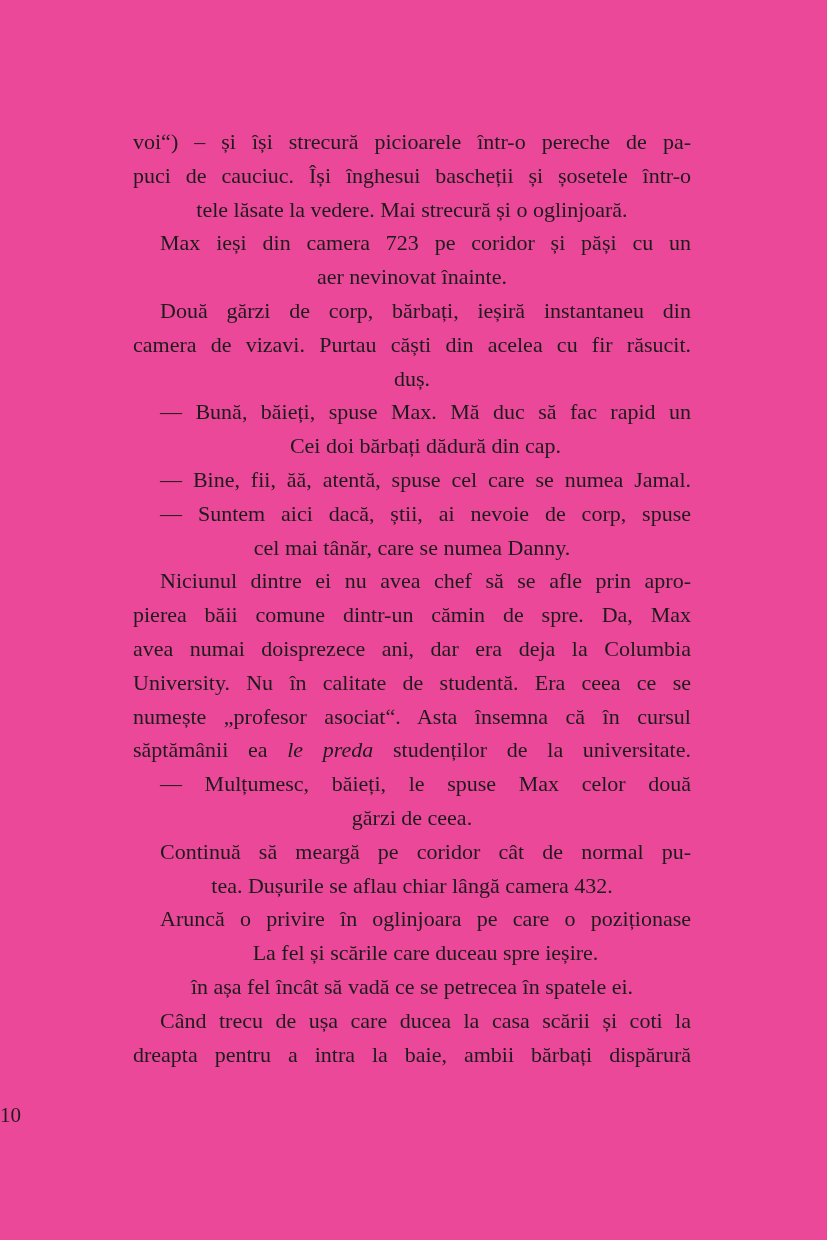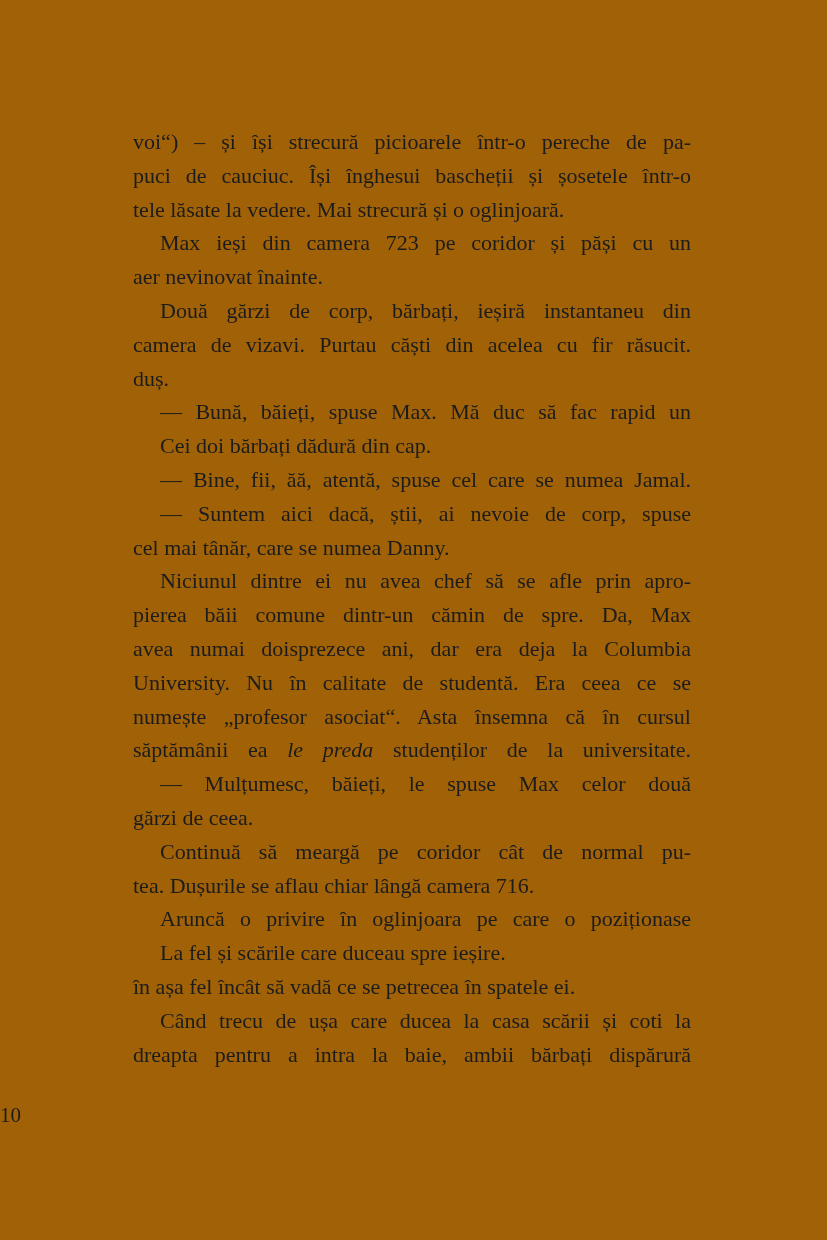--- a/index.html
+++ b/index.html
@@ -4,36 +4,36 @@
 <style>
   html, body {
     margin: 0;
     padding: 0;
     background: #ffffff;
   }
   .page {
     position: relative;
     width: 827px;
     height: 1240px;
-    background: #a16207;
+    background: #ec4899;
     font-family: "Liberation Serif", serif;
     color: #1c1c1c;
     overflow: hidden;
   }
   .text-block {
     position: absolute;
     left: 133px;
     top: 125px;
     width: 558px;
   }
   .line {
     height: 33.8px;
     line-height: 33.8px;
     font-size: 22px;
-    text-align: left;
+    text-align: center;
     white-space: normal;
     overflow: visible;
   }
   .line.justify {
     text-align: justify;
     text-align-last: justify;
   }
   .line.indent {
     text-indent: 27px;
   }
@@ -71,21 +71,21 @@
       <div class="line"><span>cel mai tânăr, care se numea Danny.</span></div>
       <div class="line indent justify"><span>Niciunul dintre ei nu avea chef să se afle prin apro-</span></div>
       <div class="line justify"><span>pierea băii comune dintr-un cămin de spre. Da, Max</span></div>
       <div class="line justify"><span>avea numai doisprezece ani, dar era deja la Columbia</span></div>
       <div class="line justify"><span>University. Nu în calitate de studentă. Era ceea ce se</span></div>
       <div class="line justify"><span>numește „profesor asociat“. Asta însemna că în cursul</span></div>
       <div class="line justify"><span>săptămânii ea </span><span class="it">le preda</span><span> studenților de la universitate.</span></div>
       <div class="line indent justify"><span>— Mulțumesc, băieți, le spuse Max celor două</span></div>
       <div class="line"><span>gărzi de ceea.</span></div>
       <div class="line indent justify"><span>Continuă să meargă pe coridor cât de normal pu-</span></div>
-      <div class="line"><span>tea. Dușurile se aflau chiar lângă camera 716.</span></div>
+      <div class="line"><span>tea. Dușurile se aflau chiar lângă camera 432.</span></div>
       <div class="line indent justify"><span>Aruncă o privire în oglinjoara pe care o poziționase</span></div>
       <div class="line indent"><span>La fel și scările care duceau spre ieșire.</span></div>
       <div class="line"><span>în așa fel încât să vadă ce se petrecea în spatele ei.</span></div>
       <div class="line indent justify"><span>Când trecu de ușa care ducea la casa scării și coti la</span></div>
       <div class="line justify"><span>dreapta pentru a intra la baie, ambii bărbați dispărură</span></div>
     </div>
   <div class="page-number">10</div>
 </div>
 
 </body></html>

